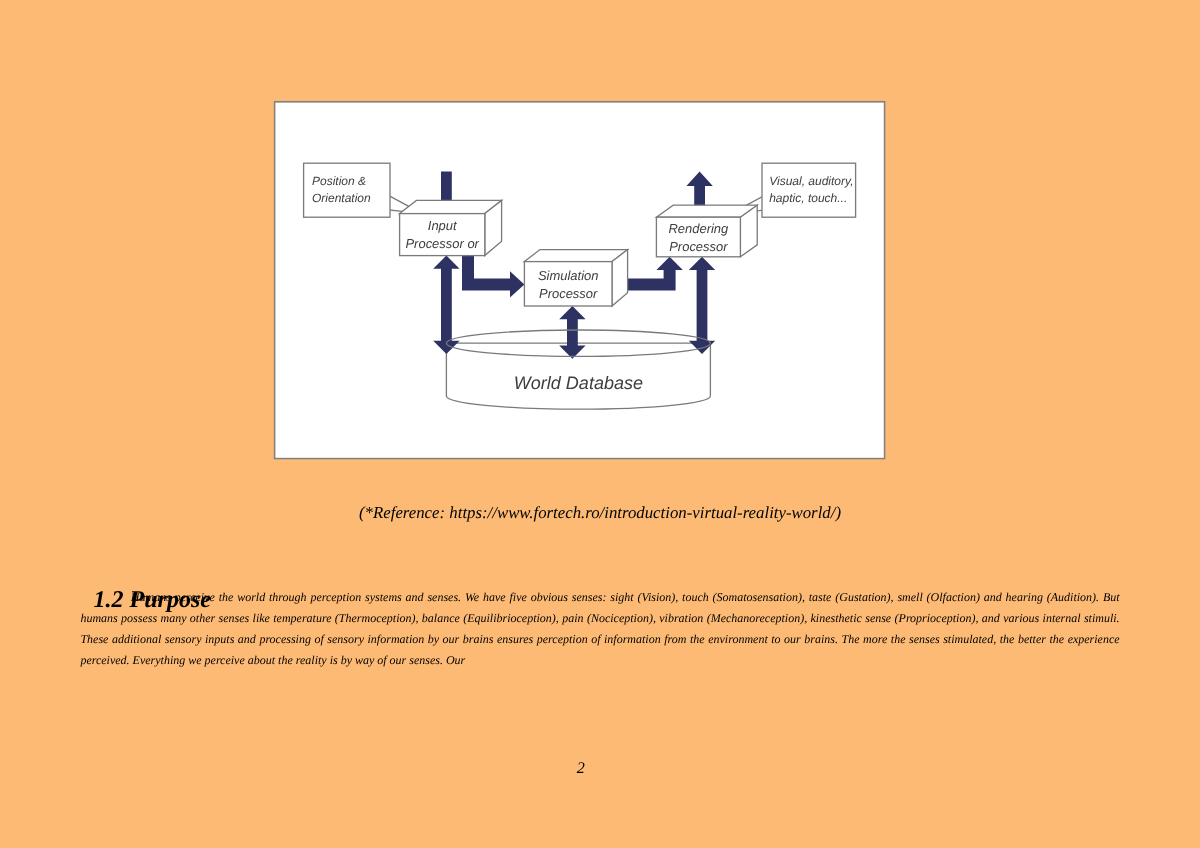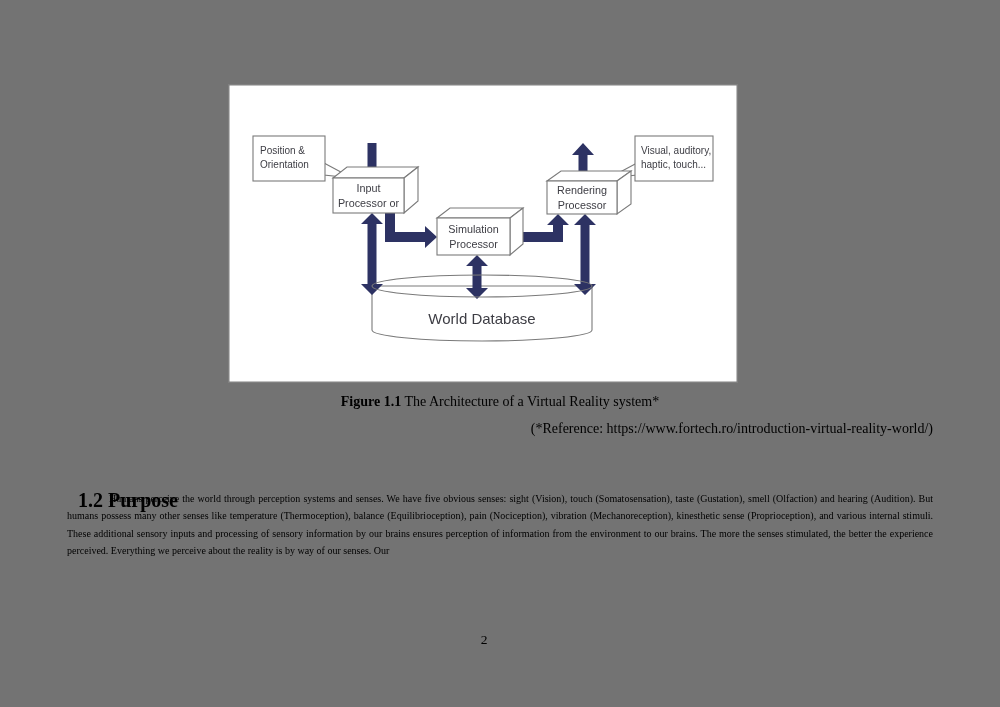--- a/index.html
+++ b/index.html
@@ -4,34 +4,34 @@
 <style>
   html, body { margin: 0; padding: 0; }
   body {
     width: 1000px; height: 707px;
     background: #ffffff;
     font-family: "Liberation Serif", serif;
     color: #000;
     position: relative;
     overflow: hidden;
   }
-  .page { position: absolute; inset: 0; background: #737373; }
+  .page { position: absolute; inset: 0; background: #fdba74; font-style: italic; }
   .figure-svg { position: absolute; left: 228px; top: 84px; }
   svg text {
     font-family: "Liberation Sans", sans-serif;
     fill: #3d3d44;
   }
   .caption {
     position: absolute; top: 394px; left: 67px; width: 866px;
     text-align: center; font-size: 14px; white-space: pre-wrap;
   }
   .caption .bold { font-weight: bold; }
   .reference {
     position: absolute; top: 421px; left: 67px; width: 866px;
-    text-align: right; font-size: 14px;
+    text-align: center; font-size: 14px;
   }
   .heading {
     position: absolute; top: 478px; left: 67px;
     font-size: 20px; font-weight: bold;
   }
   .paragraph {
     position: absolute; top: 490px; left: 67px; width: 866px;
     font-size: 10px; line-height: 17.3px;
     text-align: justify; text-indent: 42px;
   }
@@ -104,21 +104,20 @@
       <polygon class="diagram-stroke" points="319,97 333,87 403,87 389,97"></polygon>
       <polygon class="diagram-stroke" points="389,97 403,87 403,120 389,130"></polygon>
       <rect class="diagram-stroke" x="319" y="97" width="70" height="33"></rect>
       <text x="354" y="110" font-size="10.8" text-anchor="middle">Rendering</text>
       <text x="354" y="125" font-size="10.8" text-anchor="middle">Processor</text>
     </g>
 
     <text x="254" y="240" font-size="15" text-anchor="middle">World Database</text>
   </svg>
 
-  <div class="caption"><span class="bold">Figure 1.1</span><span> The Architecture of a Virtual Reality system*</span></div>
 
   <div class="reference">(*Reference: https://www.fortech.ro/introduction-virtual-reality-world/)</div>
 
   <h2 class="heading" style="margin:11px;">1.2 Purpose</h2>
 
   <p class="paragraph" style="margin:0;">Humans perceive the world through perception systems and senses.  We have five obvious senses: sight (Vision), touch (Somatosensation), taste (Gustation), smell (Olfaction) and hearing (Audition). But humans possess many other senses like temperature (Thermoception), balance (Equilibrioception), pain (Nociception), vibration (Mechanoreception), kinesthetic sense (Proprioception), and various internal stimuli. These additional sensory inputs and processing of sensory information by our brains ensures perception of information from the environment to our brains. The more the senses stimulated, the better the experience perceived. Everything we perceive about the reality is by way of our senses. Our</p>
 
   <div class="pagenum">2</div>
 
 </div>

